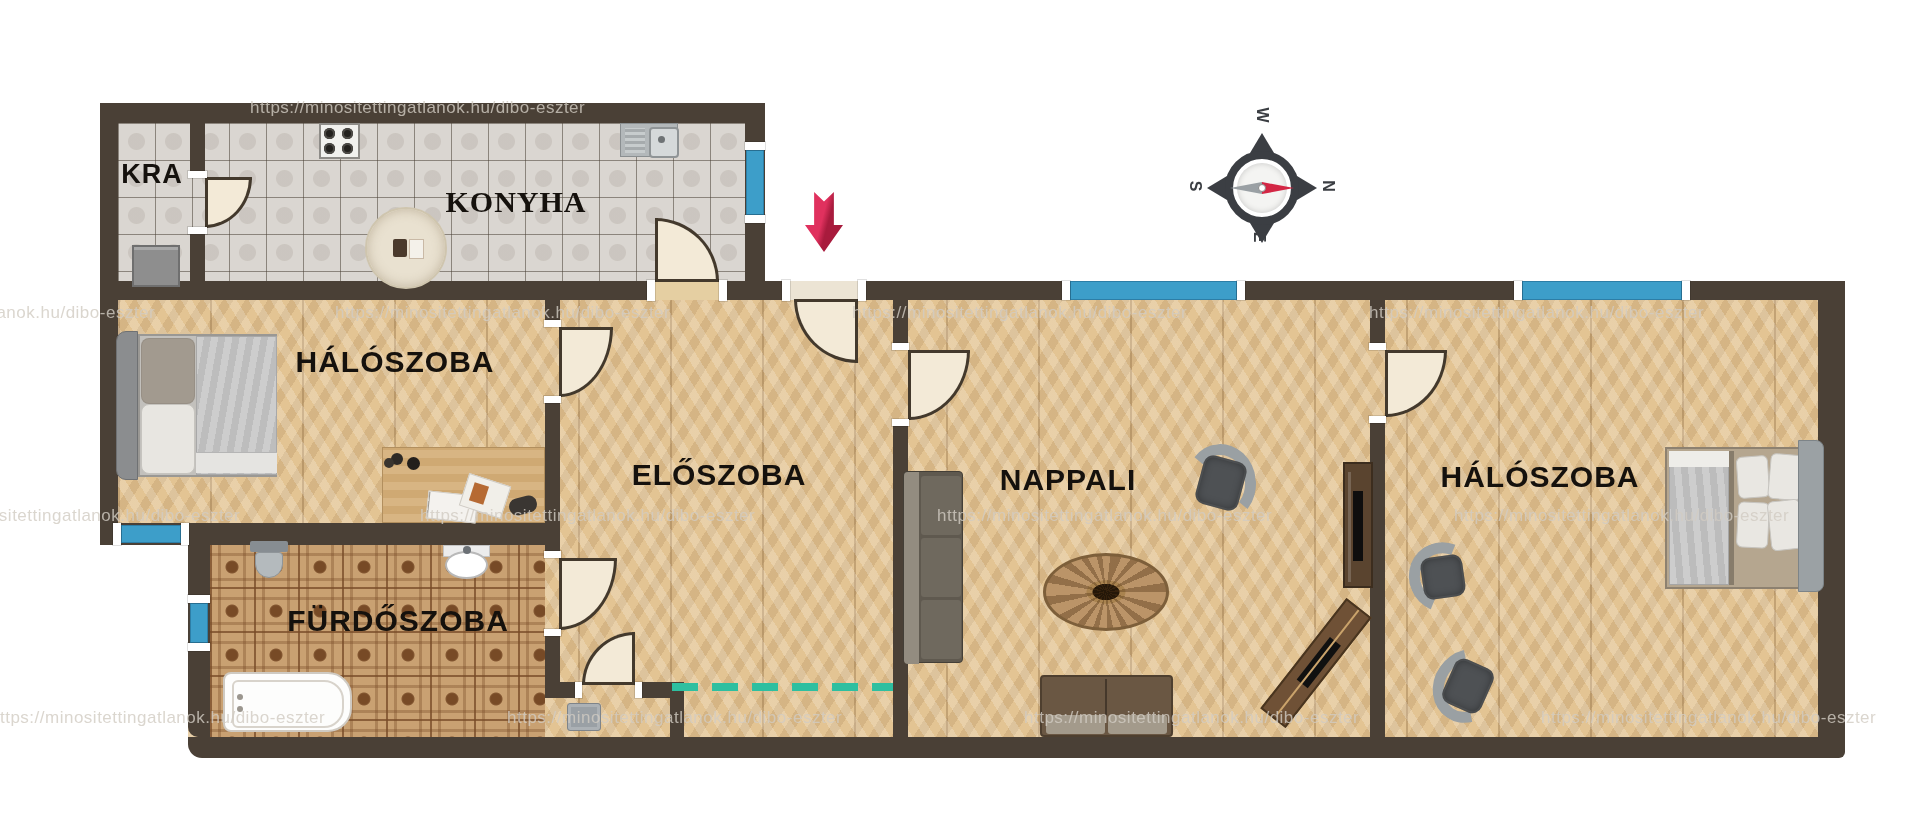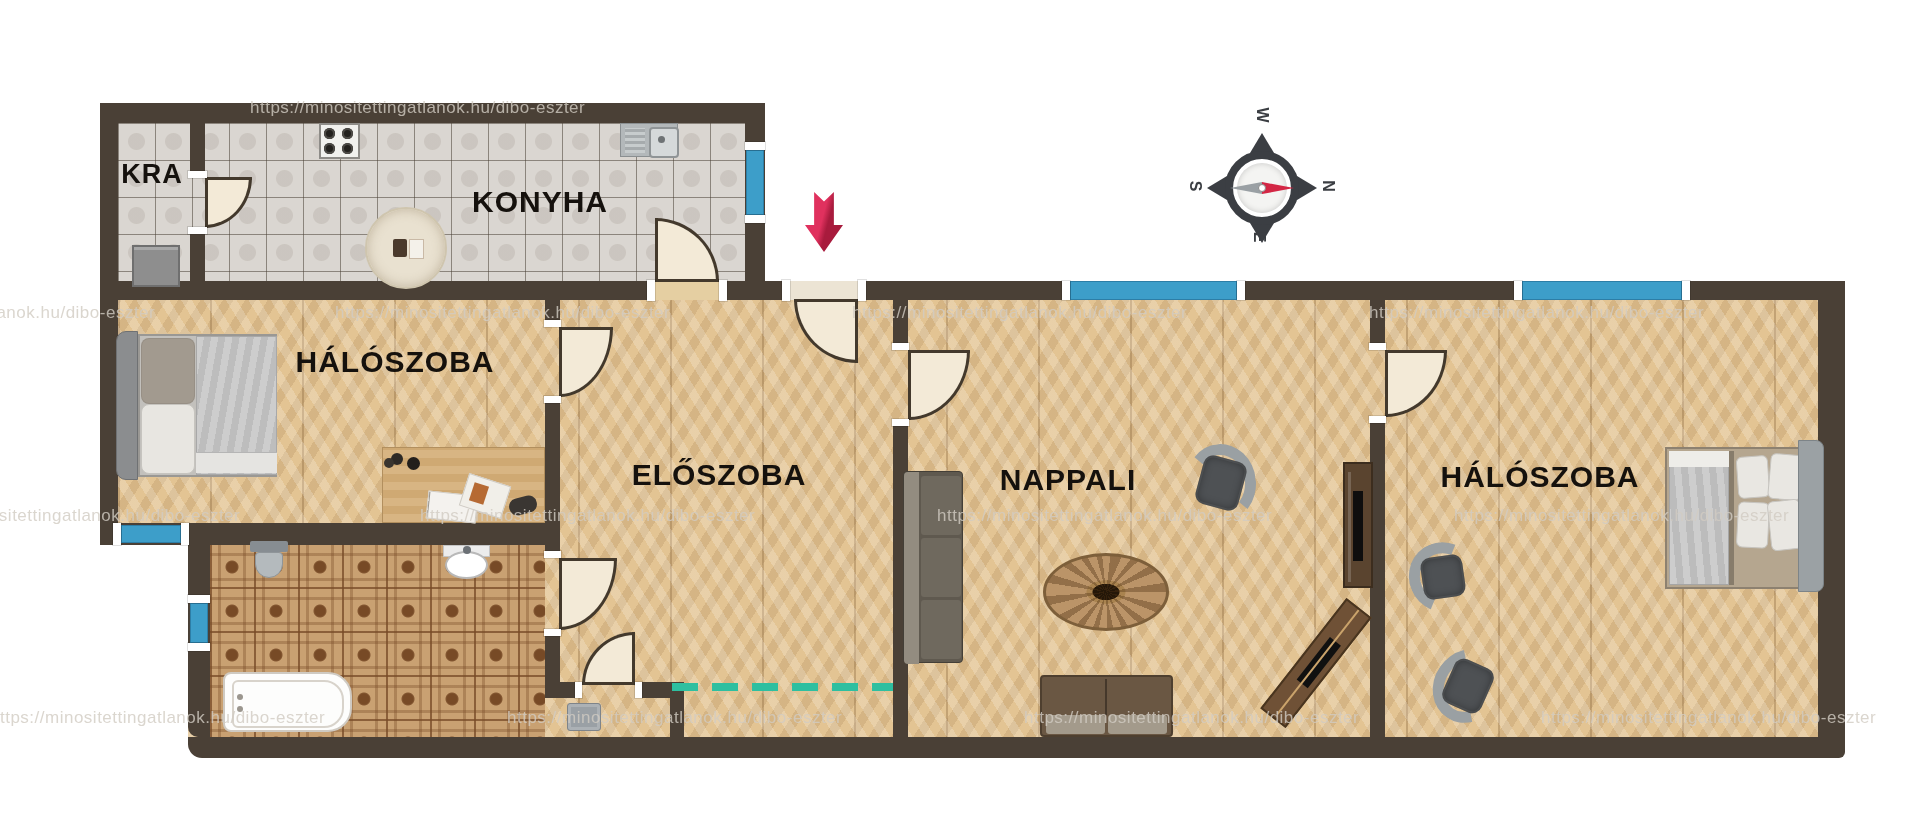--- a/index.html
+++ b/index.html
@@ -233,23 +233,24 @@
   <div class="chair" style="left:1408px;top:541px;width:70px;height:72px;transform:rotate(-8deg);">
     <span class="chair-back" style="border-right-color:transparent;border-bottom-color:transparent;transform:rotate(-15deg);"></span>
     <span class="chair-seat"></span>
   </div>
   <div class="chair" style="left:1433px;top:647px;width:70px;height:78px;transform:rotate(24deg);">
     <span class="chair-back" style="border-top-color:transparent;border-right-color:transparent;transform:rotate(10deg);"></span>
     <span class="chair-seat"></span>
   </div>
 
   <div class="room-label" style="left:152px;top:174px;font-size:27px;">KRA</div>
-  <div class="room-label" style="left:540px;top:202px;">KONYHA</div>
+  <div class="room-label" style="left:516px;top:202px;font-family:Liberation Serif, serif;">KONYHA</div>
   <div class="room-label" style="left:395px;top:362px;">HÁLÓSZOBA</div>
   <div class="room-label" style="left:719px;top:475px;">ELŐSZOBA</div>
+  <div class="room-label" style="left:398px;top:621px;">FÜRDŐSZOBA</div>
   <div class="room-label" style="left:1068px;top:480px;">NAPPALI</div>
   <div class="room-label" style="left:1540px;top:477px;">HÁLÓSZOBA</div>
 
   <div class="abs" style="left:805px;top:192px;width:38px;height:60px;
        background:linear-gradient(105deg,#e0315e 45%,#a81b3d 58%);
        clip-path:polygon(24% 0, 50% 16%, 76% 0, 76% 55%, 100% 55%, 50% 100%, 0 55%, 24% 55%);"></div>
 
   <div class="abs" style="left:1178px;top:98px;width:170px;height:160px;z-index:31;">
     <span class="spike" style="left:72px;top:35px;width:24px;height:20px;clip-path:polygon(50% 0,100% 100%,0 100%);"></span>
     <span class="spike" style="left:72px;top:125px;width:24px;height:20px;clip-path:polygon(50% 100%,100% 0,0 0);"></span>

